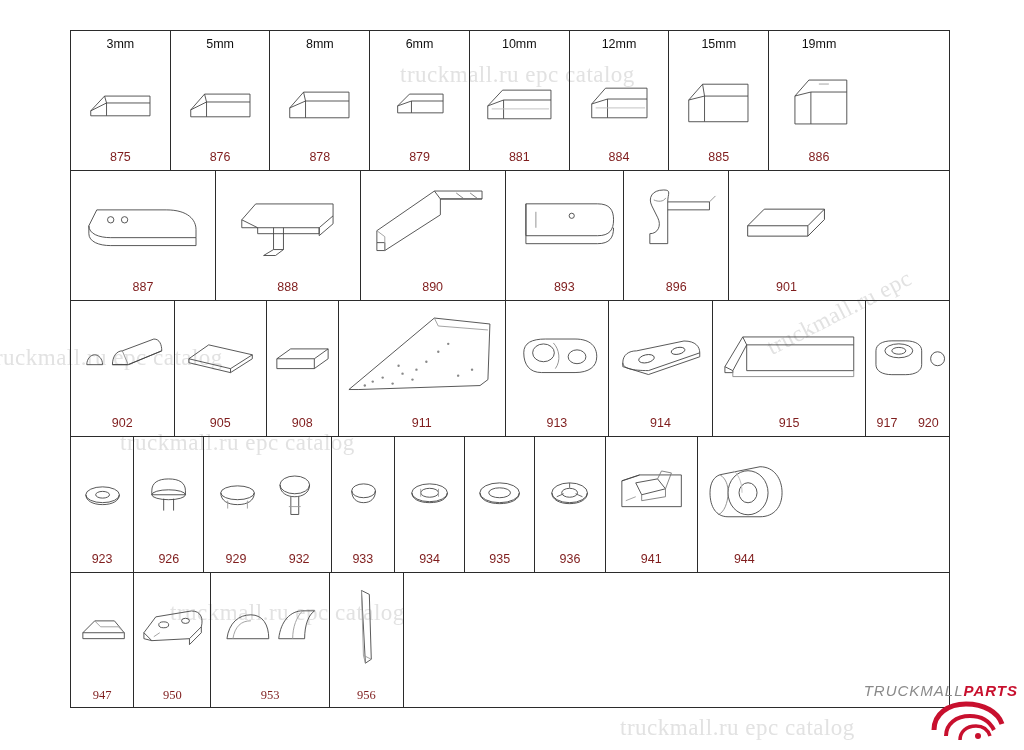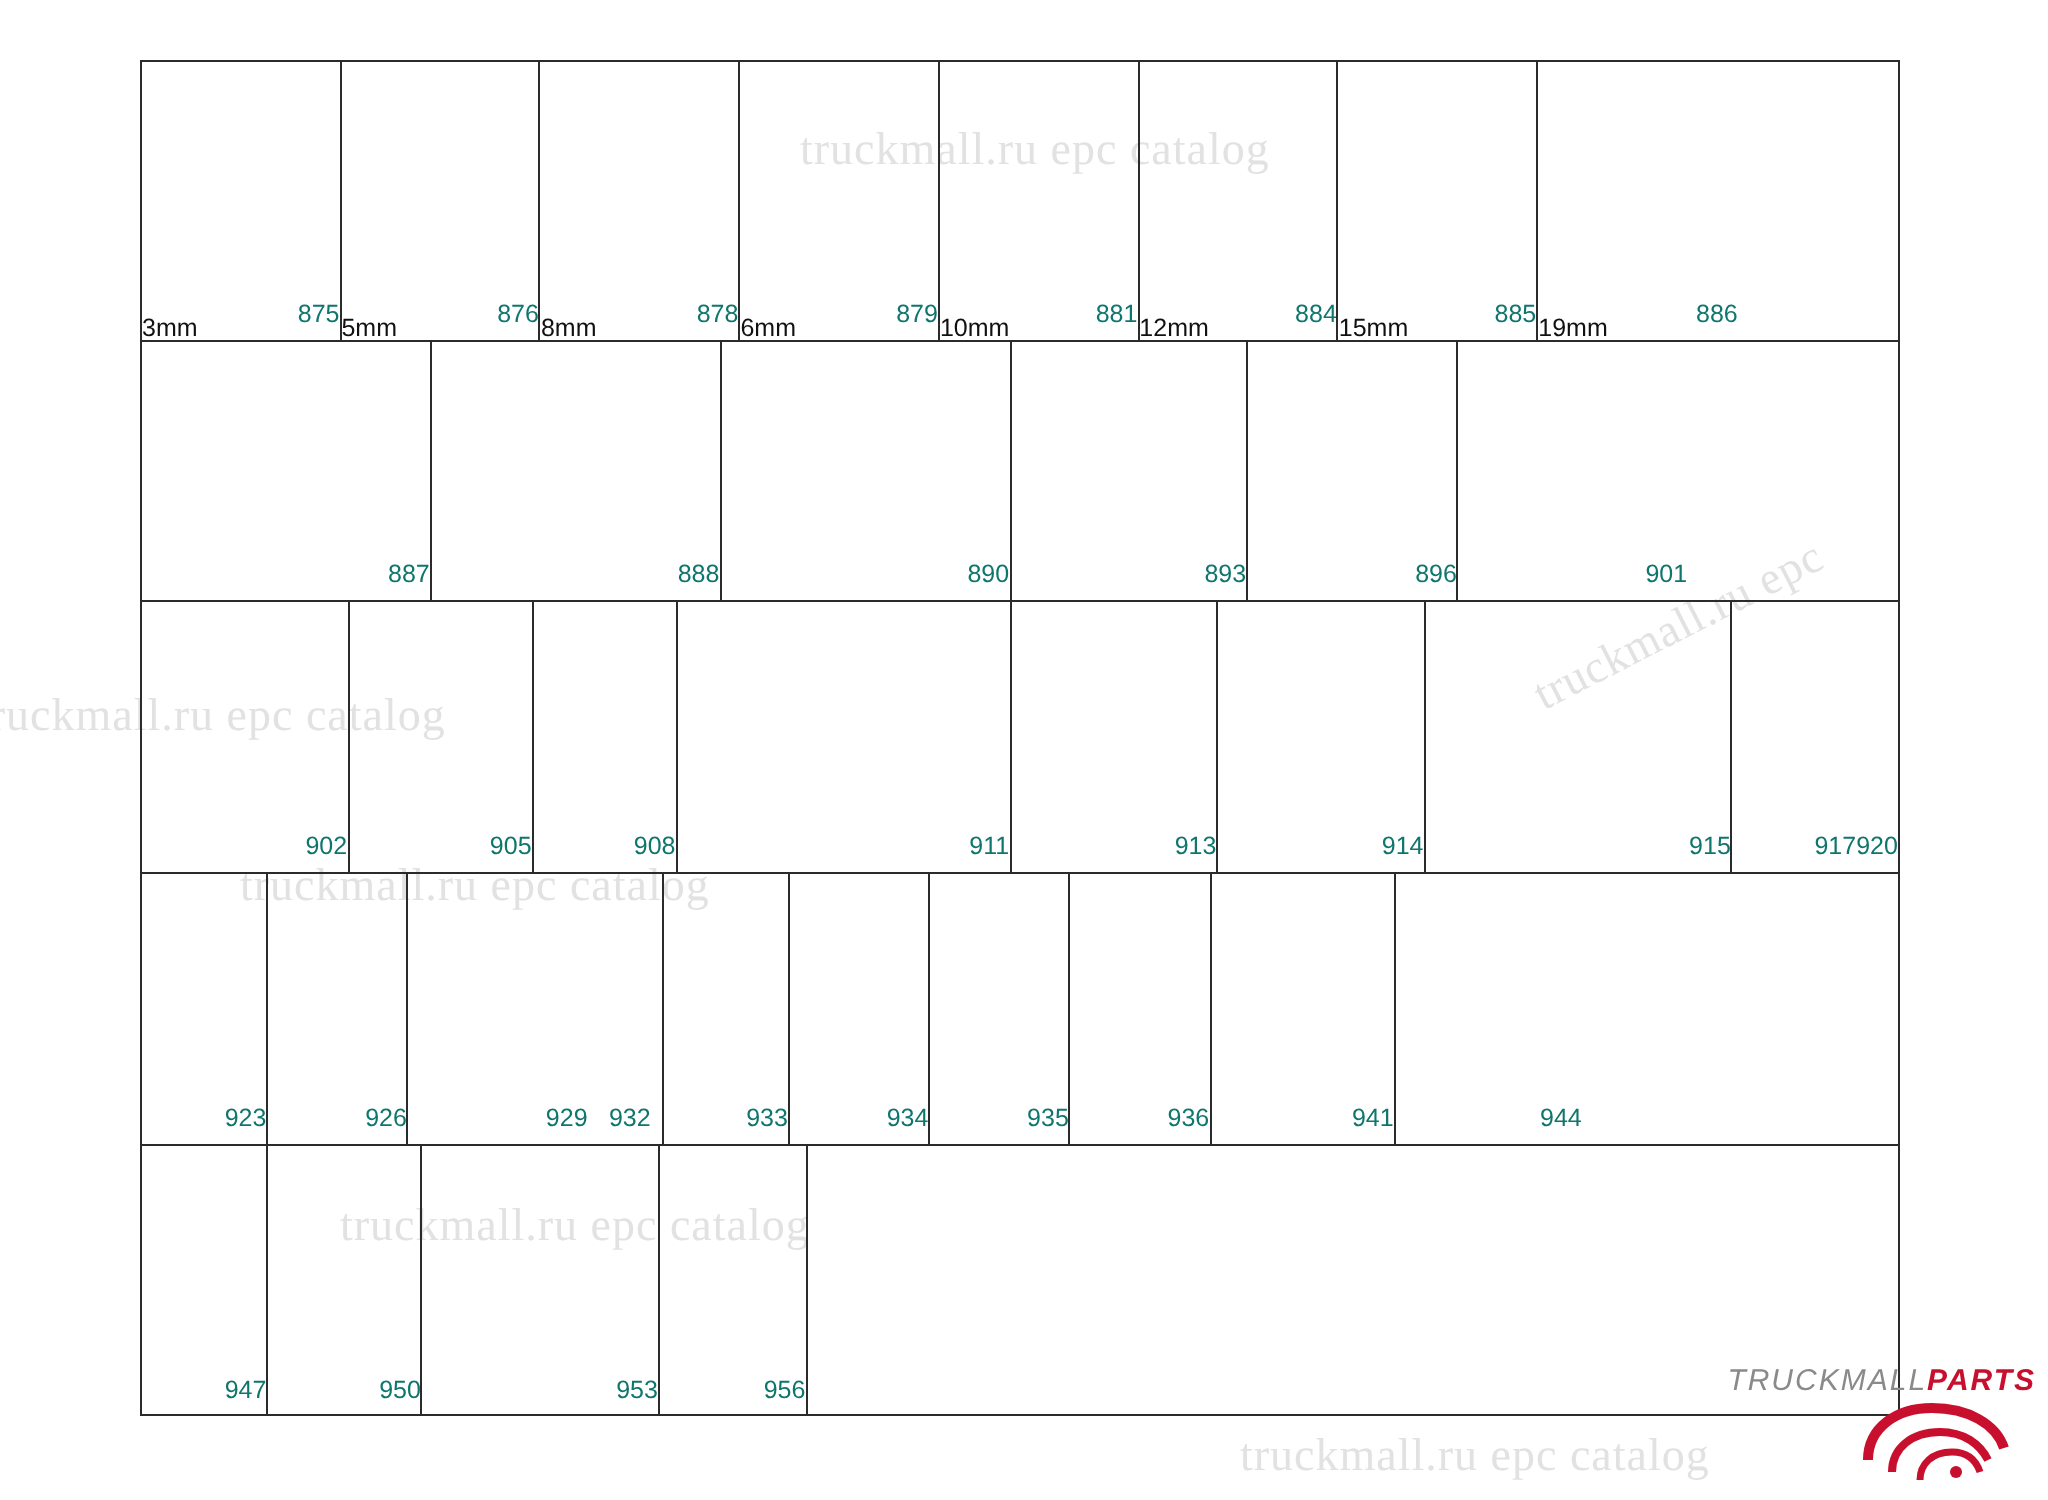--- a/index.html
+++ b/index.html
@@ -44,47 +44,47 @@
     width: 880px; height: 678px;
     border: 1px solid #2b2b2b;
     z-index: 2;
     background: transparent;
   }
   .row {
     display: flex;
     border-bottom: 1px solid #2b2b2b;
     width: 100%;
   }
-  .row:last-child { border-bottom: none; }
+  .row:last-child { border-bottom: none; font-family: Liberation Serif, serif; }
   .cell {
     position: relative;
     border-right: 1px solid #2b2b2b;
     display: flex;
-    flex-direction: row;
-    align-items: flex-end;
+    flex-direction: column;
+    align-items: center;
     justify-content: flex-start;
     overflow: hidden;
   }
   .cell:last-child { border-right: none; }
 
   .toplabel {
     font-size: 12.5px;
     color: #111;
     margin-top: 7px;
     line-height: 1;
   }
   .art {
     flex: 1 1 auto;
     width: 100%;
     position: relative;
   }
   .art svg { position: absolute; left: 0; top: 0; width: 100%; height: 100%; }
   .code {
     font-size: 12.5px;
-    color: #0f766e;
+    color: #7f1d1d;
     margin-bottom: 7px;
     line-height: 1;
   }
   .code.pair {
     display: flex;
     width: 100%;
     justify-content: space-around;
   }
 
   

